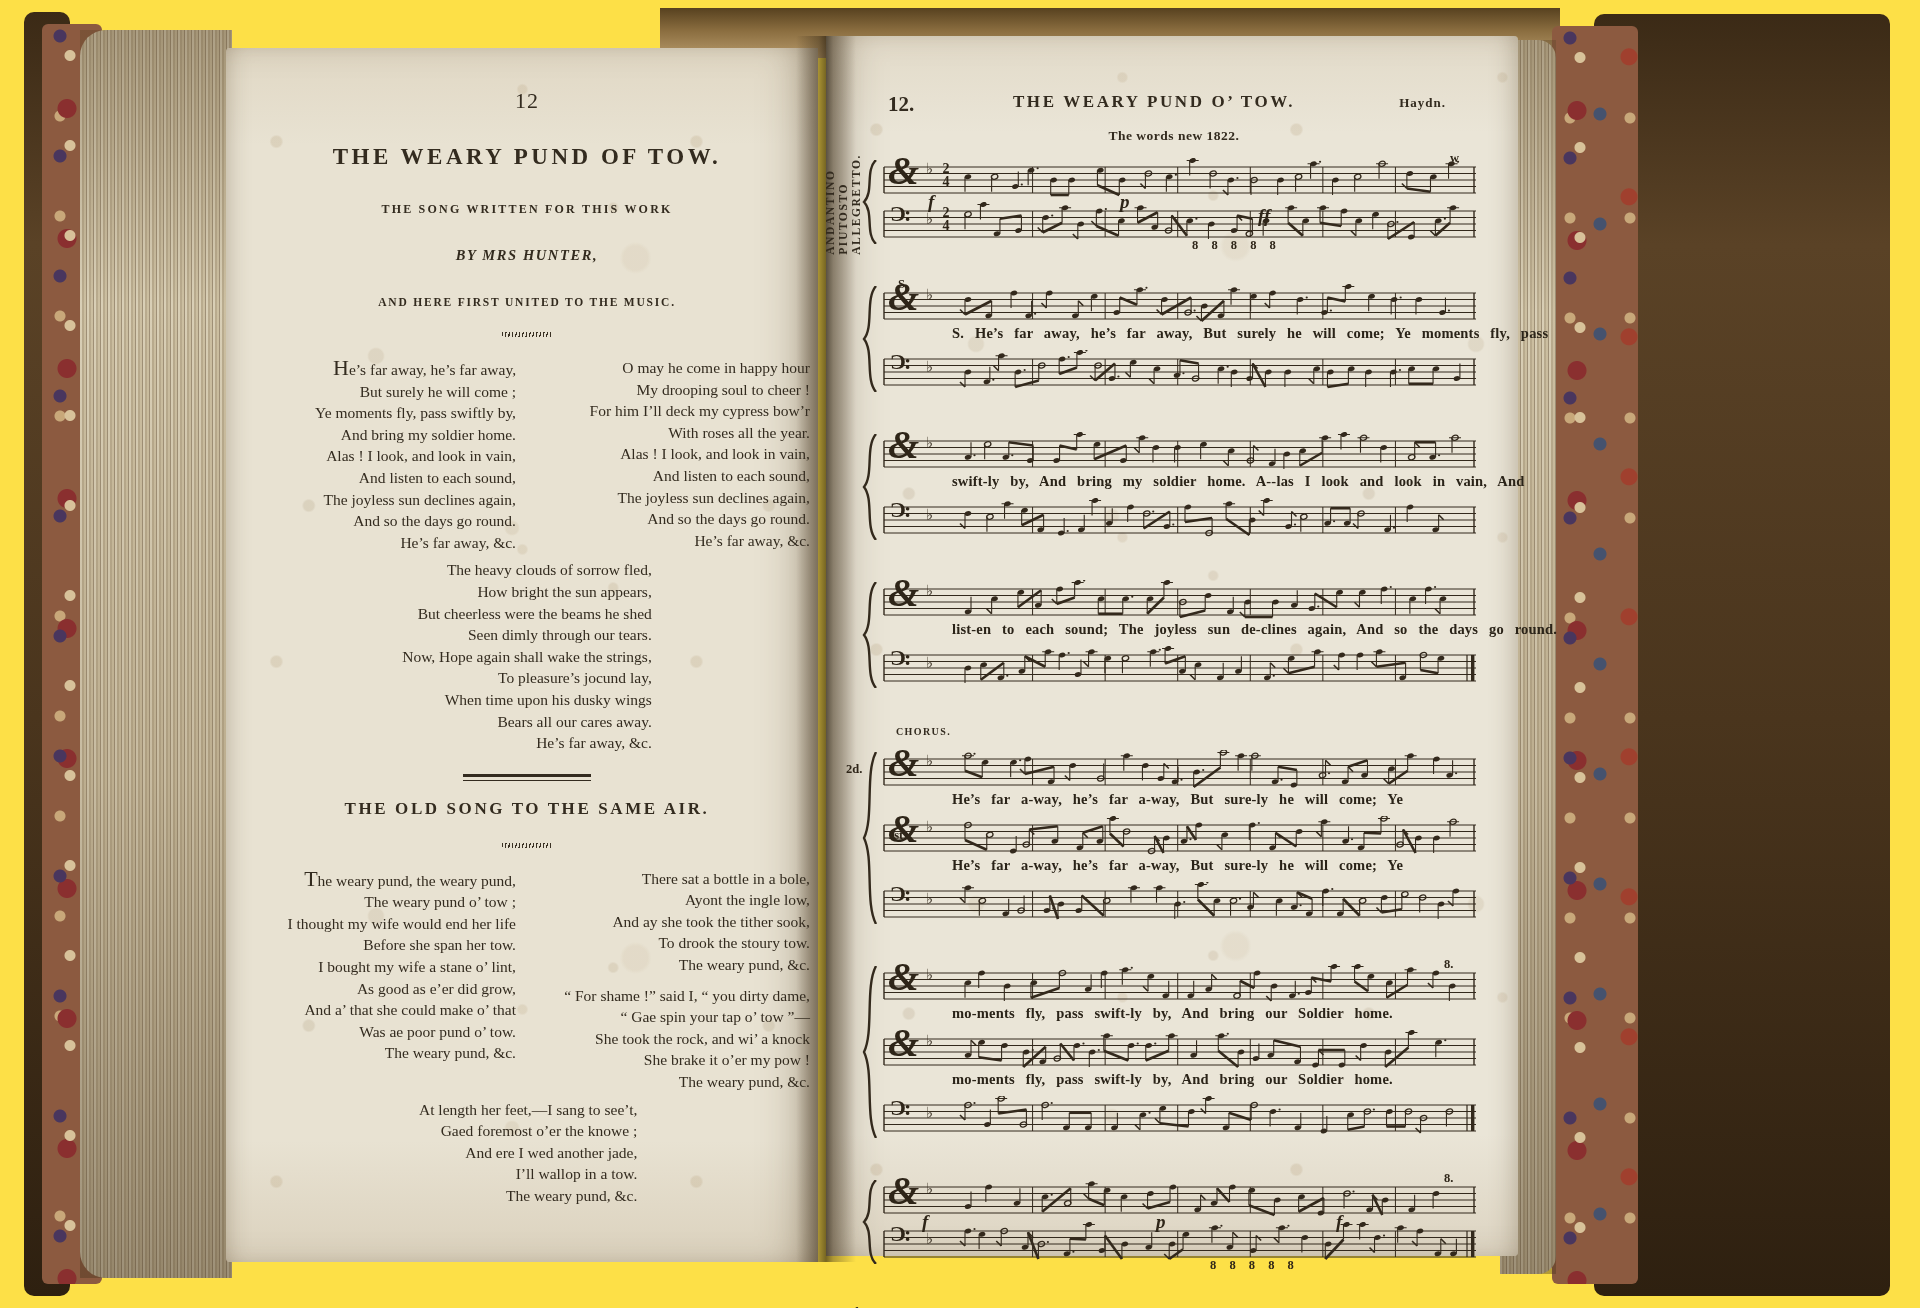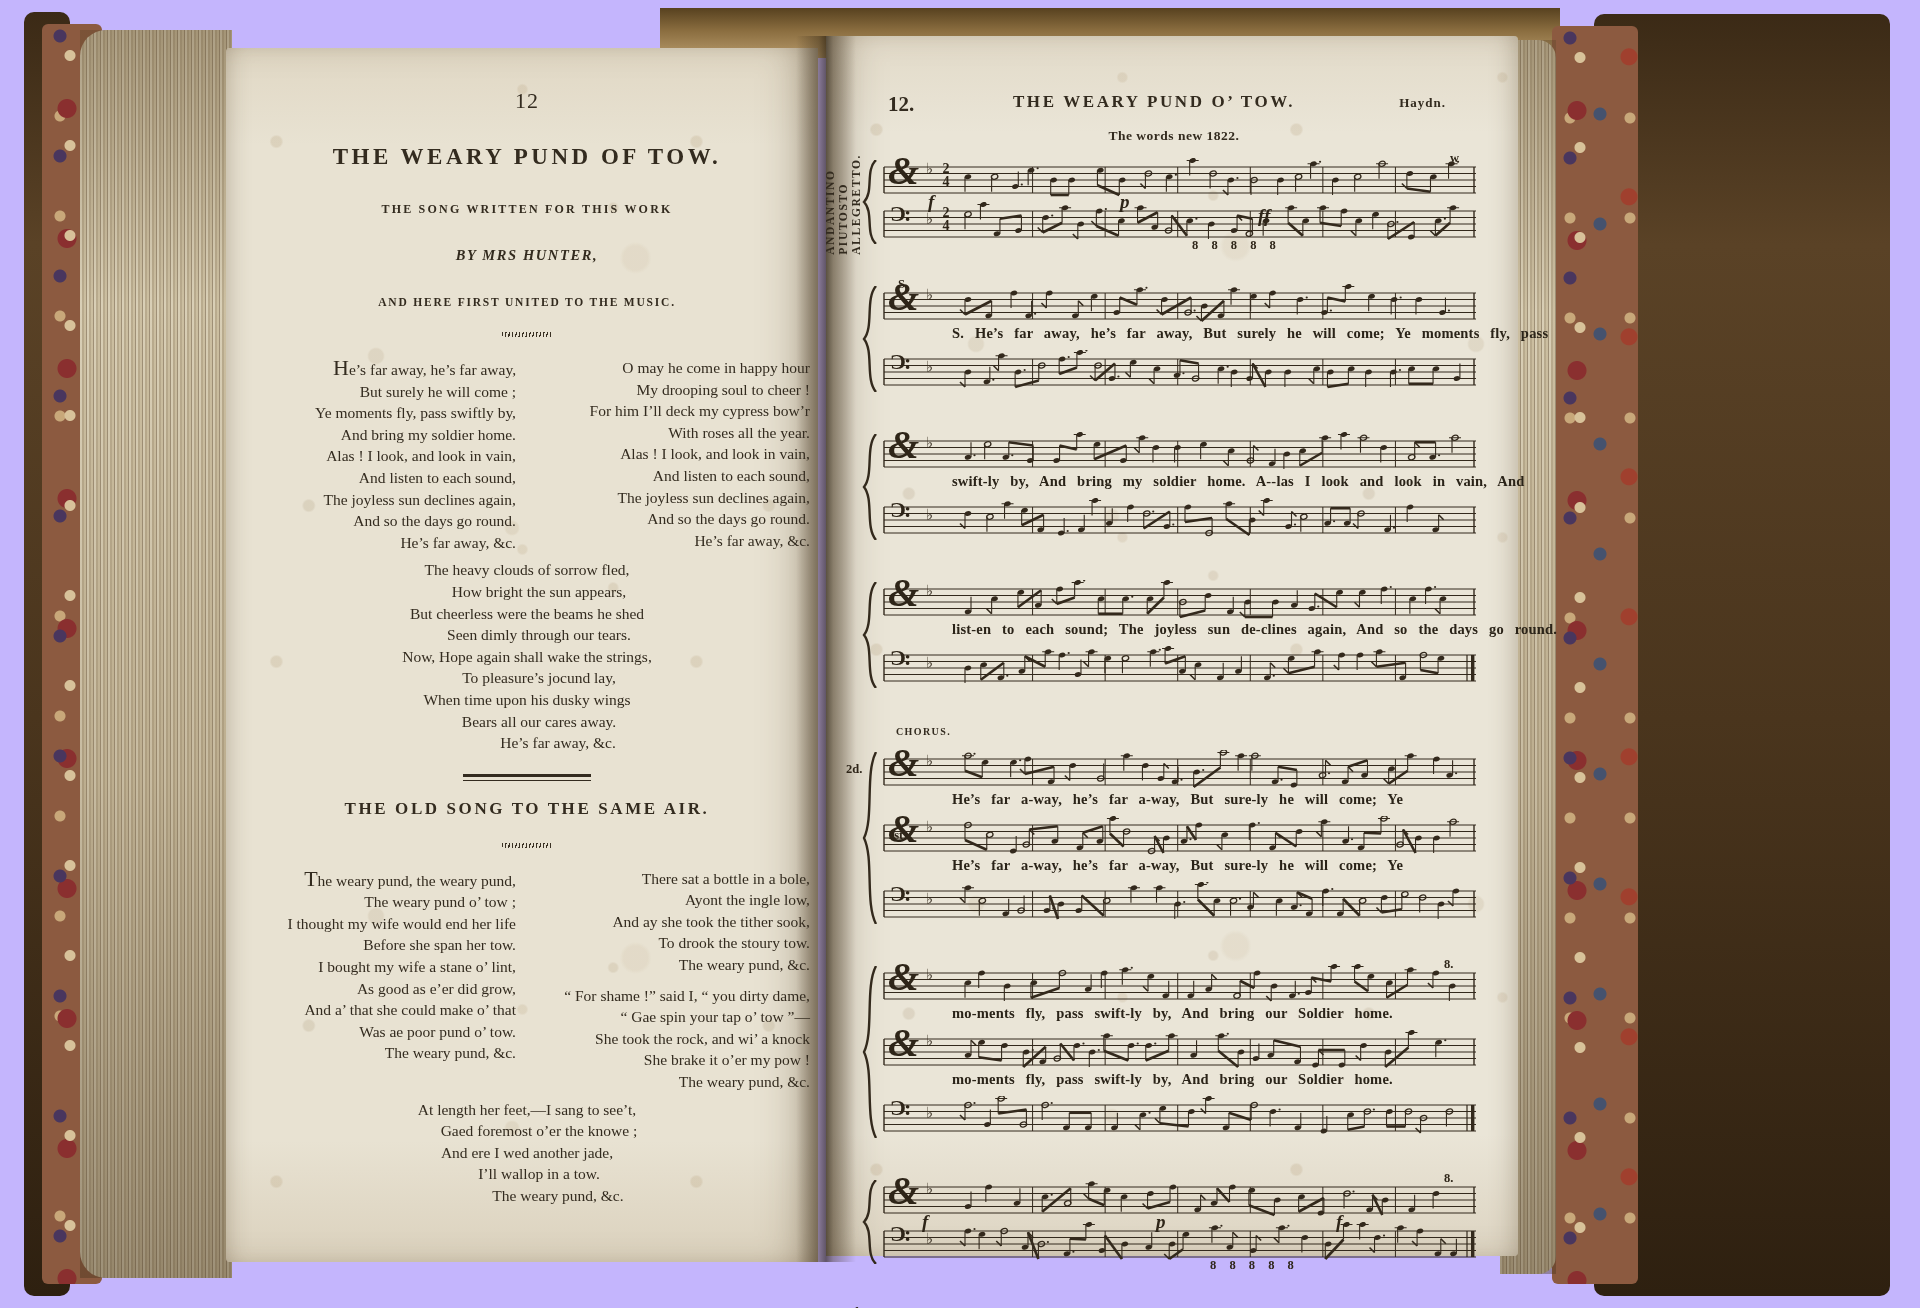--- a/index.html
+++ b/index.html
@@ -39,21 +39,21 @@
   .lp{position:absolute;left:244px;top:60px;width:566px;text-align:center;}
   .lp .pagenum{font-size:22px;letter-spacing:1px;margin-top:28px;}
   .lp .title{font-size:23px;font-weight:600;letter-spacing:3.5px;margin:30px 0 0;}
   .lp .sub1{font-size:12px;font-weight:700;letter-spacing:2.2px;margin-top:32px;}
   .lp .byline{font-size:14.5px;font-style:italic;font-weight:700;letter-spacing:1.6px;margin-top:30px;}
   .lp .sub2{font-size:11.5px;font-weight:700;letter-spacing:1.8px;margin-top:32px;}
   .squiggle{width:50px;height:5px;margin:24px auto 0;
     background:repeating-linear-gradient(100deg,#3a3124 0 1.2px,transparent 1.2px 3.4px);}
   .vrow{display:flex;justify-content:space-between;text-align:right;margin-top:20px;}
   .vcol{width:272px;}
-  .vcenter{display:inline-block;text-align:center;margin-top:6px;}
+  .vcenter{display:inline-block;text-align:right;margin-top:6px;}
   .vline{font-size:15.5px;line-height:21.6px;white-space:nowrap;}
   .vline.ind{padding-left:24px;}
   .vline.refrain{padding-left:62px;}
   .vline.lead::first-letter{font-size:142%;}
   .stanza-gap{margin-top:9px;}
   .double-rule{width:128px;margin:20px auto 0;border-top:3px solid #332b1f;border-bottom:1.6px solid #332b1f;height:3px;}
   .title2{font-size:17px;font-weight:600;letter-spacing:2.6px;margin-top:18px;}
   
   .rp{position:absolute;left:836px;top:46px;width:676px;height:1216px;}
   .rp-head{position:relative;margin-top:46px;height:24px;}
@@ -77,21 +77,21 @@
   .chorus-label{position:absolute;left:16px;top:-2px;font-size:10px;font-weight:700;letter-spacing:1.4px;}
   .dyn{position:absolute;font-style:italic;font-weight:700;font-size:19px;color:#2e2518;}
   .figs{position:absolute;font-size:12.5px;font-weight:700;letter-spacing:5px;color:#2e2518;}
   .mark{position:absolute;font-size:12.5px;font-weight:700;color:#2e2518;}
   .brace{position:absolute;}
   .vol{margin:2px 0 0 4px;font-size:13.5px;font-weight:700;}
 </style>
 </head>
 <body>
 
-<div class="abs" style="inset:0;background:#c4b5fd;">
+<div class="abs" style="inset:0;background:#fde047;">
   <div class="abs leather" style="left:24px;top:12px;width:46px;height:1284px;"></div>
   <div class="abs marble" style="left:42px;top:24px;width:60px;height:1260px;"></div>
   <div class="abs stack" style="left:80px;top:30px;width:152px;height:1248px;border-radius:26px 0 0 26px;"></div>
   <div class="abs topedge" style="left:660px;top:8px;width:900px;height:50px;"></div>
   <div class="abs leather" style="left:1594px;top:14px;width:296px;height:1282px;"></div>
   <div class="abs marble" style="left:1552px;top:26px;width:86px;height:1258px;"></div>
   <div class="abs stack" style="left:1500px;top:40px;width:56px;height:1234px;border-radius:0 18px 18px 0;"></div>
 
   <div class="abs page page-left" style="left:226px;top:48px;width:592px;height:1214px;"></div>
   <div class="abs page page-right" style="left:826px;top:36px;width:692px;height:1220px;"></div>

